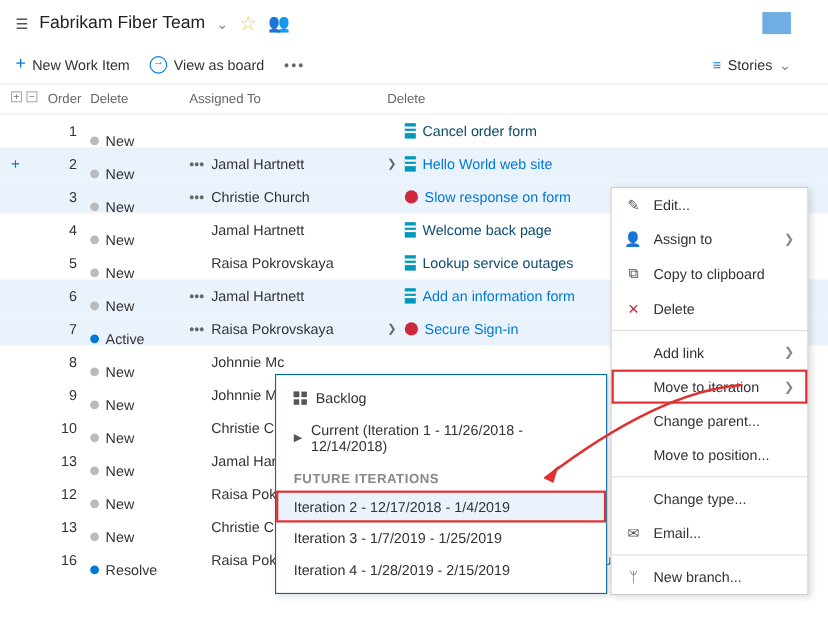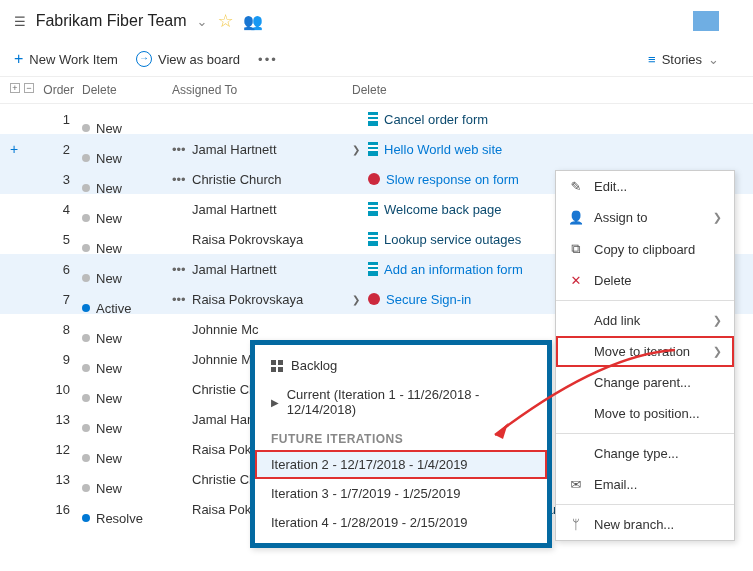--- a/index.html
+++ b/index.html
@@ -45,21 +45,21 @@
 .add-plus { color: #0078d4; font-size: 14px; }
 
 .context-menu { position: absolute; top: 170px; left: 555px; width: 180px; background: #fff; border: 1px solid #ccc; box-shadow: 2px 2px 6px rgba(0,0,0,0.15); z-index: 20; font-size: 13px; }
 .ctx-item { display: flex; align-items: center; gap: 10px; padding: 8px 12px; cursor: pointer; position: relative; }
 .ctx-item.highlighted { border: 2px solid #e03030; padding: 6px 10px; }
 .ctx-sep { border-top: 1px solid #ddd; margin: 4px 0; }
 .ctx-icon { width: 16px; text-align: center; color: #555; font-size: 13px; }
 .ctx-icon.red { color: #cc293d; }
 .chevron-r { margin-left: auto; color: #888; font-size: 11px; }
 
-.submenu { position: absolute; top: 340px; left: 250px; width: 302px; background: #fff; border: 5px solid #0369a1; box-shadow: 2px 2px 6px rgba(0,0,0,0.15); z-index: 15; padding: 6px 0; }
+.submenu { position: absolute; top: 340px; left: 250px; width: 302px; background: #fff; border: 1px solid #0369a1; box-shadow: 2px 2px 6px rgba(0,0,0,0.15); z-index: 15; padding: 6px 0; }
 .sub-item { display: flex; align-items: center; gap: 8px; padding: 7px 16px; cursor: pointer; }
 .sub-item.highlighted { background: #eaf3fc; border: 2px solid #e03030; padding: 5px 14px; }
 .sub-header { padding: 8px 16px 4px; color: #888; font-size: 12px; font-weight: 600; letter-spacing: 0.5px; }
 .grid-icon { display: inline-block; width: 12px; height: 12px; position: relative; }
 .grid-icon::before, .grid-icon::after { content: ""; position: absolute; background: #555; width: 5px; height: 5px; }
 .grid-icon::before { box-shadow: 7px 0 #555, 0 7px #555, 7px 7px #555; }
 
 .arrow-annotation { position: absolute; top: 345px; left: 480px; z-index: 30; pointer-events: none; }
 .arrow-svg { width: 230px; height: 100px; }
 </style>

